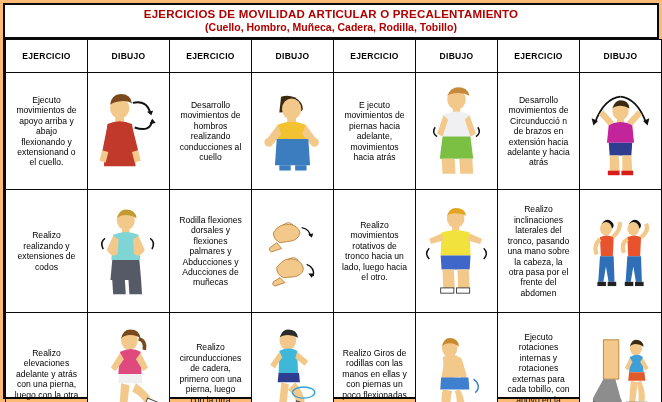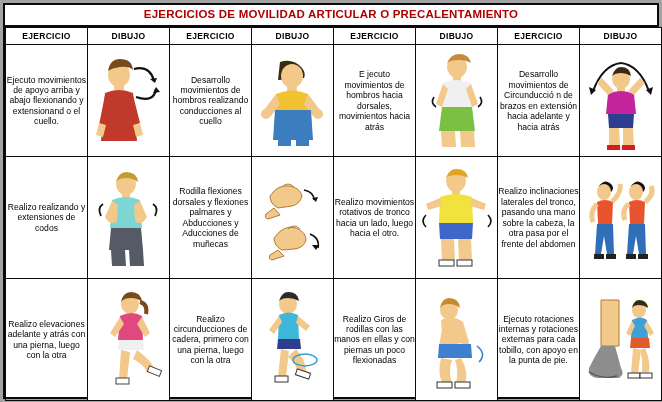--- a/index.html
+++ b/index.html
@@ -8,21 +8,21 @@
     background: #ffffff;
   }
   body {
     font-family: "Liberation Sans", sans-serif;
   }
   .page {
     width: 662px;
     height: 402px;
     box-sizing: border-box;
     position: relative;
-    background: #a3a3a3;
+    background: #fdba74;
     overflow: hidden;
   }
   .sheet {
     width: 656px;
     height: 396px;
     margin: 3px;
     box-sizing: border-box;
     border: 2px solid #0a0a0a;
     display: flex;
     flex-direction: column;
@@ -47,21 +47,21 @@
   }
   table.grid {
     border-collapse: collapse;
     width: 100%;
     table-layout: fixed;
     flex: 1;
   }
   table.grid th, table.grid td {
     border: 1px solid #0a0a0a;
     vertical-align: middle;
-    padding: 0;
+    padding: 8px;
   }
   th.hdr {
     font-size: 8.5px;
     font-weight: bold;
     text-align: center;
     height: 16px;
     letter-spacing: 0.3px;
     background: #ffffff;
   }
   td.txt {
@@ -91,20 +91,21 @@
   .row3 { height: 122px; }
 </style>
 </head>
 <body>
 
 <div class="page">
   <div class="sheet">
 
     <div class="title-bar">
       <div class="title-line1" style="color: rgb(176, 0, 0);">EJERCICIOS DE MOVILIDAD ARTICULAR O PRECALENTAMIENTO</div>
+      <div class="title-line2" style="color: rgb(176, 0, 0);">(Cuello, Hombro, Muñeca, Cadera, Rodilla, Tobillo)</div>
     </div>
 
     <table class="grid">
       <colgroup>
         <col class="ctext">
           <col class="cpic">
         <col class="ctext">
           <col class="cpic">
         <col class="ctext">
           <col class="cpic">
@@ -158,21 +159,21 @@
                 <path d="M52 38 l12 16 l-7 6 l-9-12z" fill="#f3c98b"></path>
                 <circle cx="10" cy="58" r="5" fill="#f3c98b"></circle>
                 <circle cx="62" cy="58" r="5" fill="#f3c98b"></circle>
                 <path d="M19 54 h36 l2 30 h-40z" fill="#3c7dbf"></path>
                 <path d="M22 84 h13 v6 h-13z" fill="#3c7dbf"></path>
                 <path d="M40 84 h13 v6 h-13z" fill="#3c7dbf"></path>
               </svg>
             </div>
           </td>
 
-          <td class="txt">E jecuto movimientos de hombros hacia dorsales, movimientos hacia atrás</td>
+          <td class="txt">E jecuto movimientos de piernas hacia adelante, movimientos hacia atrás</td>
           <td class="pic">
             <div class="figwrap">
               <svg class="fig" width="70" height="100" viewBox="0 0 70 100">
                 <ellipse cx="35" cy="16" rx="10" ry="11" fill="#f3c98b"></ellipse>
                 <path d="M25 12 q4-9 12-9 q10 0 12 9 q-5-3-12-3 q-8 0-12 3z" fill="#c58a3a"></path>
                 <rect x="31" y="25" width="8" height="6" fill="#f3c98b"></rect>
                 <path d="M21 32 q14-6 28 0 l2 24 h-32z" fill="#f0f0f2"></path>
                 <path d="M21 33 l-7 20 l6 3 l6-18z" fill="#f3c98b"></path>
                 <path d="M49 33 l7 20 l-6 3 l-6-18z" fill="#f3c98b"></path>
                 <path d="M20 56 h30 l3 24 h-36z" fill="#7bc043"></path>

